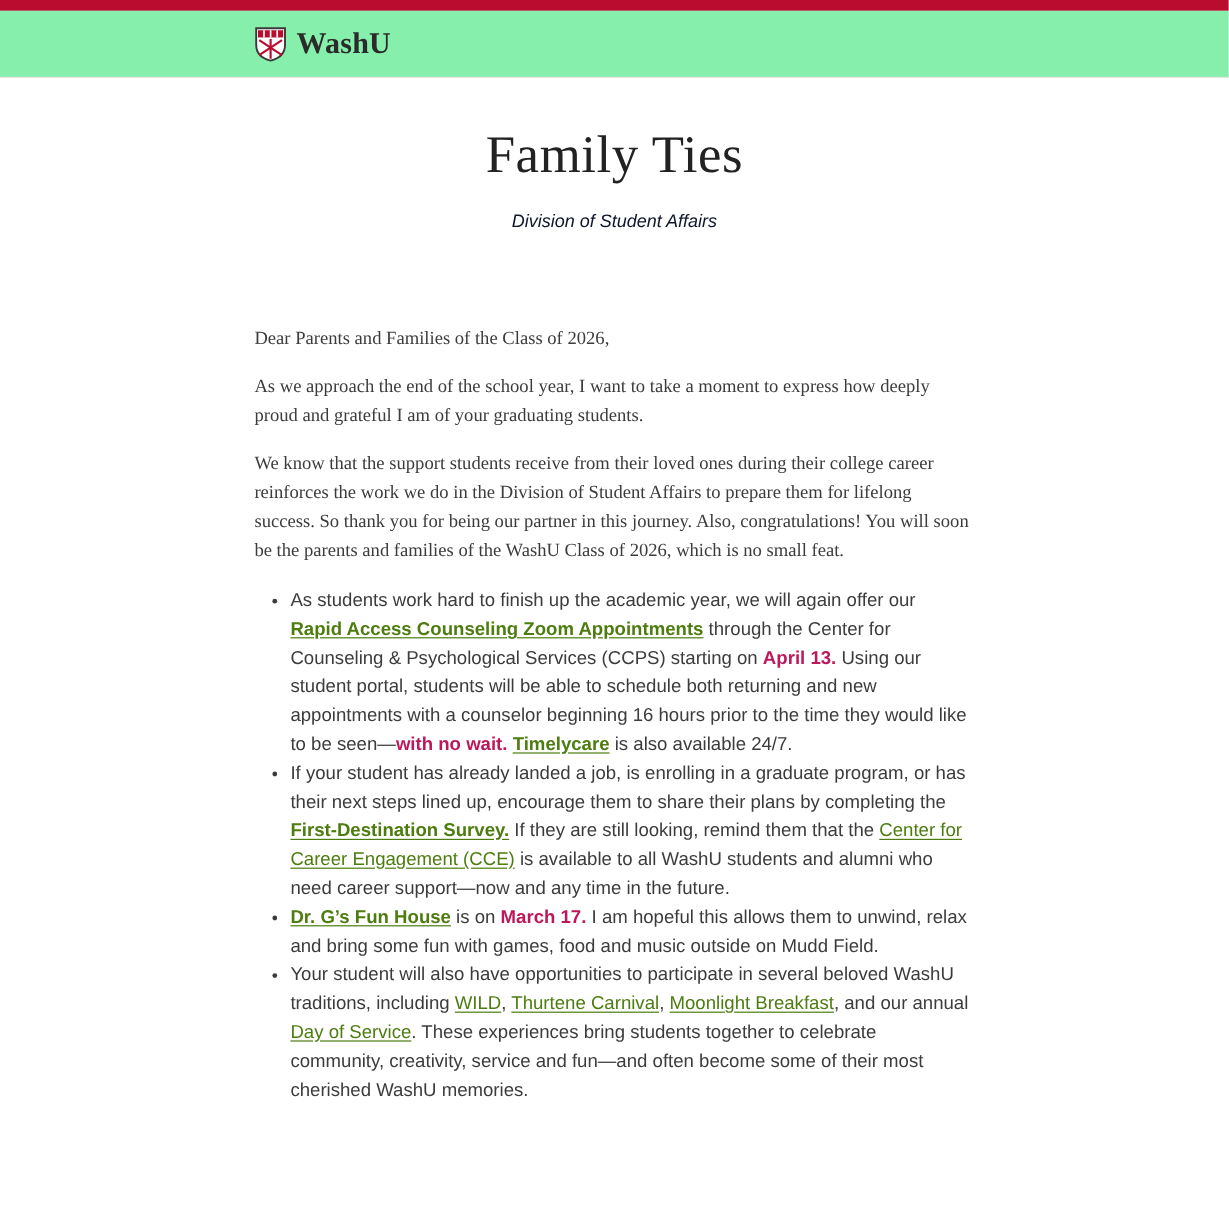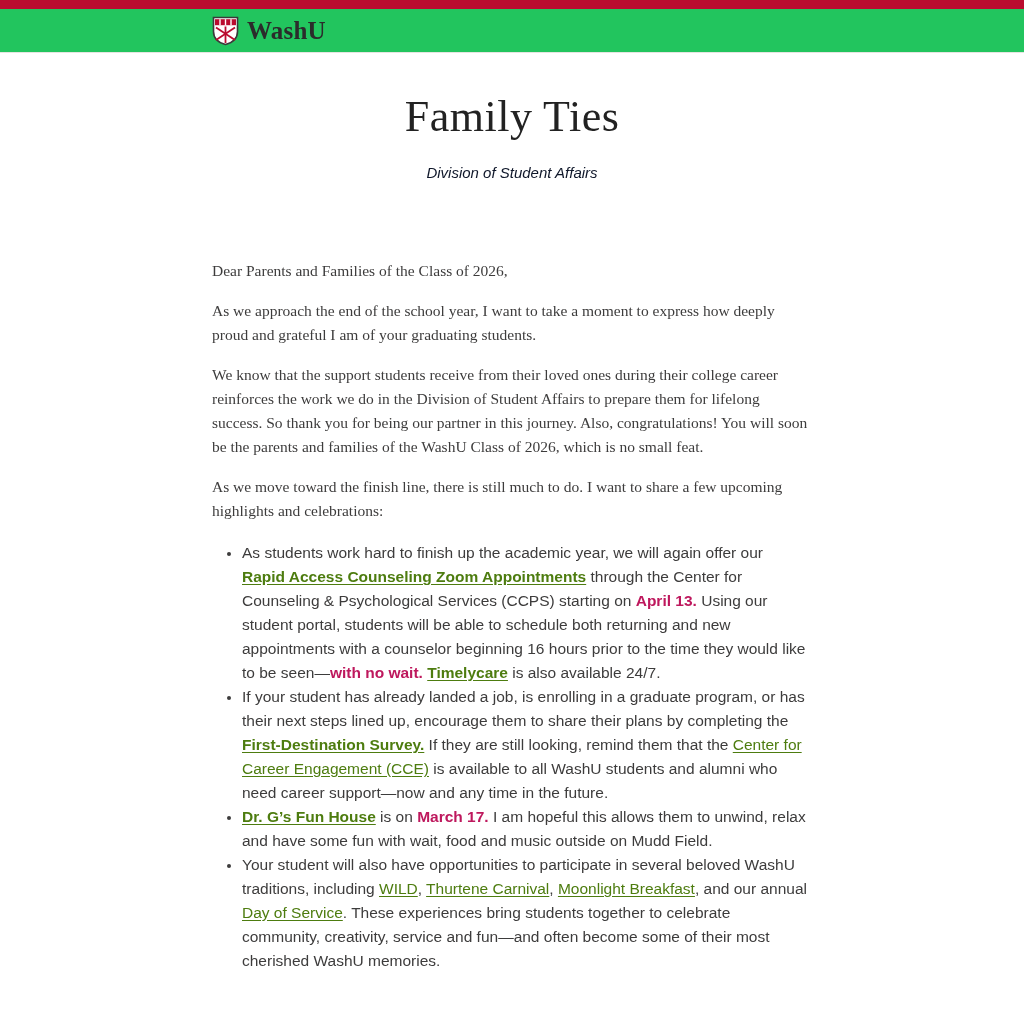--- a/index.html
+++ b/index.html
@@ -10,22 +10,22 @@
     background: #ffffff;
     font-family: "Liberation Sans", sans-serif;
   }
   .topbar {
     width: 100%;
     height: 9px;
     background: #ba0c2f;
   }
   .siteheader {
     width: 100%;
-    height: 44px;
-    background: #22c55e;
+    height: 56px;
+    background: #86efac;
     border-bottom: 1px solid #e6e4e1;
     display: flex;
     align-items: center;
   }
   .logo {
     margin-left: 212px;
     display: flex;
     align-items: center;
     gap: 8px;
     cursor: pointer;
@@ -101,20 +101,19 @@
 
 <div class="masthead">
   <h1>Family Ties</h1>
   <div class="subtitle">Division of Student Affairs</div>
 </div>
 
 <div class="letter">
   <p>Dear Parents and Families of the Class of 2026,</p>
   <p>As we approach the end of the school year, I want to take a moment to express how deeply proud and grateful I am of your graduating students.</p>
   <p>We know that the support students receive from their loved ones during their college career reinforces the work we do in the Division of Student Affairs to prepare them for lifelong success. So thank you for being our partner in this journey. Also, congratulations! You will soon be the parents and families of the WashU Class of 2026, which is no small feat.</p>
-  <p>As we move toward the finish line, there is still much to do. I want to share a few upcoming highlights and celebrations:</p>
   <ul>
     <li><span>As students work hard to finish up the academic year, we will again offer our </span><a href="#" class="inline-link bold">Rapid Access Counseling Zoom Appointments</a><span> through the Center for Counseling &amp; Psychological Services (CCPS) starting on </span><strong>April 13.</strong><span> Using our student portal, students will be able to schedule both returning and new appointments with a counselor beginning 16 hours prior to the time they would like to be seen—</span><strong>with no wait. </strong><a href="#" class="inline-link bold">Timelycare</a><span> is also available 24/7.</span></li>
     <li><span>If your student has already landed a job, is enrolling in a graduate program, or has their next steps lined up, encourage them to share their plans by completing the </span><a href="#" class="inline-link bold">First-Destination Survey.</a><span> If they are still looking, remind them that the </span><a href="#" class="inline-link">Center for Career Engagement (CCE)</a><span> is available to all WashU students and alumni who need career support—now and any time in the future.</span></li>
-    <li><a href="#" class="inline-link bold">Dr. G’s Fun House</a><span> is on </span><strong>March 17.</strong><span> I am hopeful this allows them to unwind, relax and have some fun with wait, food and music outside on Mudd Field.</span></li>
+    <li><a href="#" class="inline-link bold">Dr. G’s Fun House</a><span> is on </span><strong>March 17.</strong><span> I am hopeful this allows them to unwind, relax and bring some fun with games, food and music outside on Mudd Field.</span></li>
     <li><span>Your student will also have opportunities to participate in several beloved WashU traditions, including </span><a href="#" class="inline-link">WILD</a><span>, </span><a href="#" class="inline-link">Thurtene Carnival</a><span>, </span><a href="#" class="inline-link">Moonlight Breakfast</a><span>, and our annual </span><a href="#" class="inline-link">Day of Service</a><span>. These experiences bring students together to celebrate community, creativity, service and fun—and often become some of their most cherished WashU memories.</span></li>
   </ul>
 </div>
 
 </body></html>

